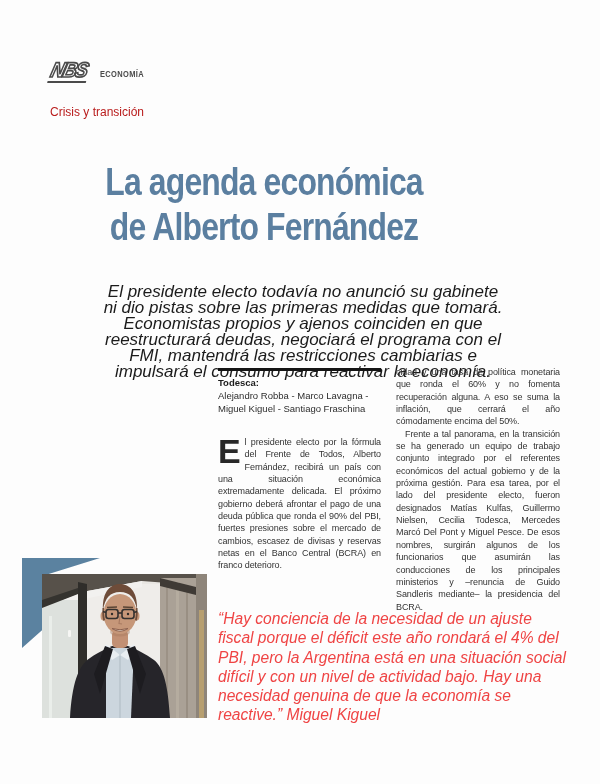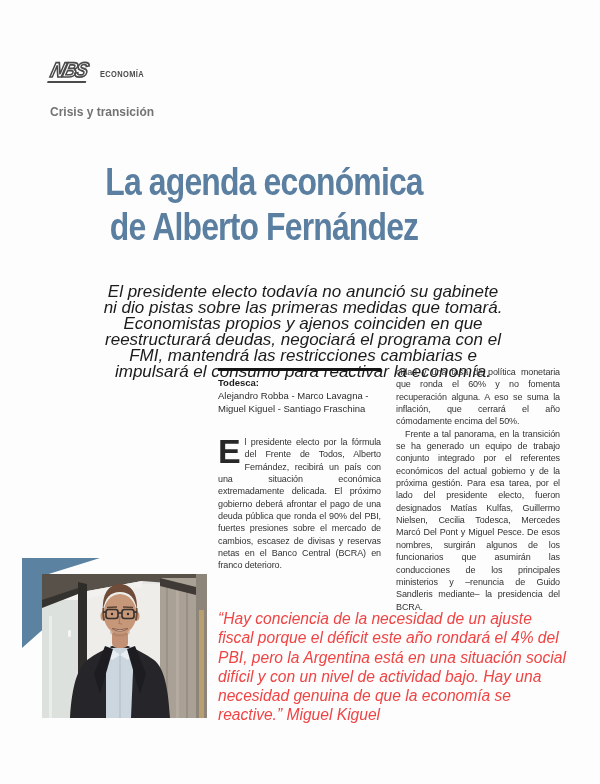--- a/index.html
+++ b/index.html
@@ -12,21 +12,21 @@
   .nbs-logo{
     font-style:italic;font-weight:bold;font-size:21px;letter-spacing:-2px;
     transform:skewX(-14deg) scaleX(.92);transform-origin:left center;
     color:#ffffff;-webkit-text-stroke:1.7px #4b4b4b;text-stroke:1.7px #4b4b4b;
     border-bottom:2px solid #4b4b4b;padding:0 3px 1px 1px;line-height:20px;
   }
   .brand-section{
     font-size:8.5px;font-weight:bold;color:#4b4b4b;letter-spacing:.4px;
     transform:scaleX(.88);transform-origin:left center;margin-top:4px;
   }
-  .kicker{position:absolute;left:50px;top:105px;font-size:12px;font-weight:bold;color:#737373;}
+  .kicker{position:absolute;left:50px;top:105px;font-size:12px;font-weight:normal;color:#b91c1c;}
   
   .title{position:absolute;left:14px;top:160px;width:500px;text-align:center;}
   .title-line{
     font-size:38px;line-height:45px;font-weight:bold;letter-spacing:-1px;
     color:#5b7fa0;transform:scaleX(.84);transform-origin:center;white-space:nowrap;
   }
   
   .lede{
     position:absolute;left:103px;top:284px;width:400px;text-align:center;
     font-style:italic;font-size:17px;line-height:15.9px;color:#1b1b1b;

